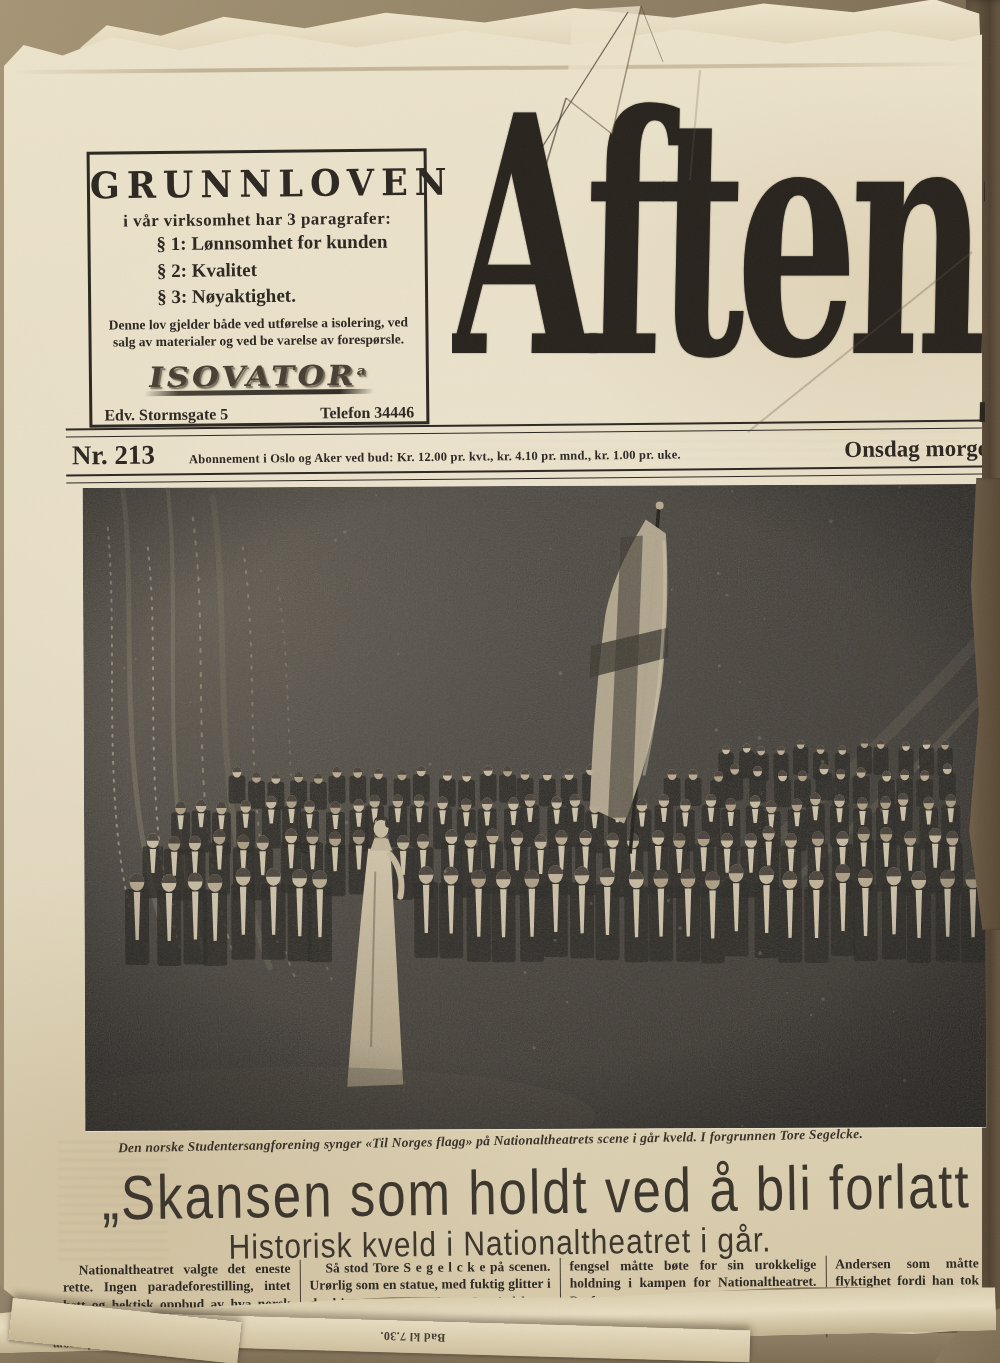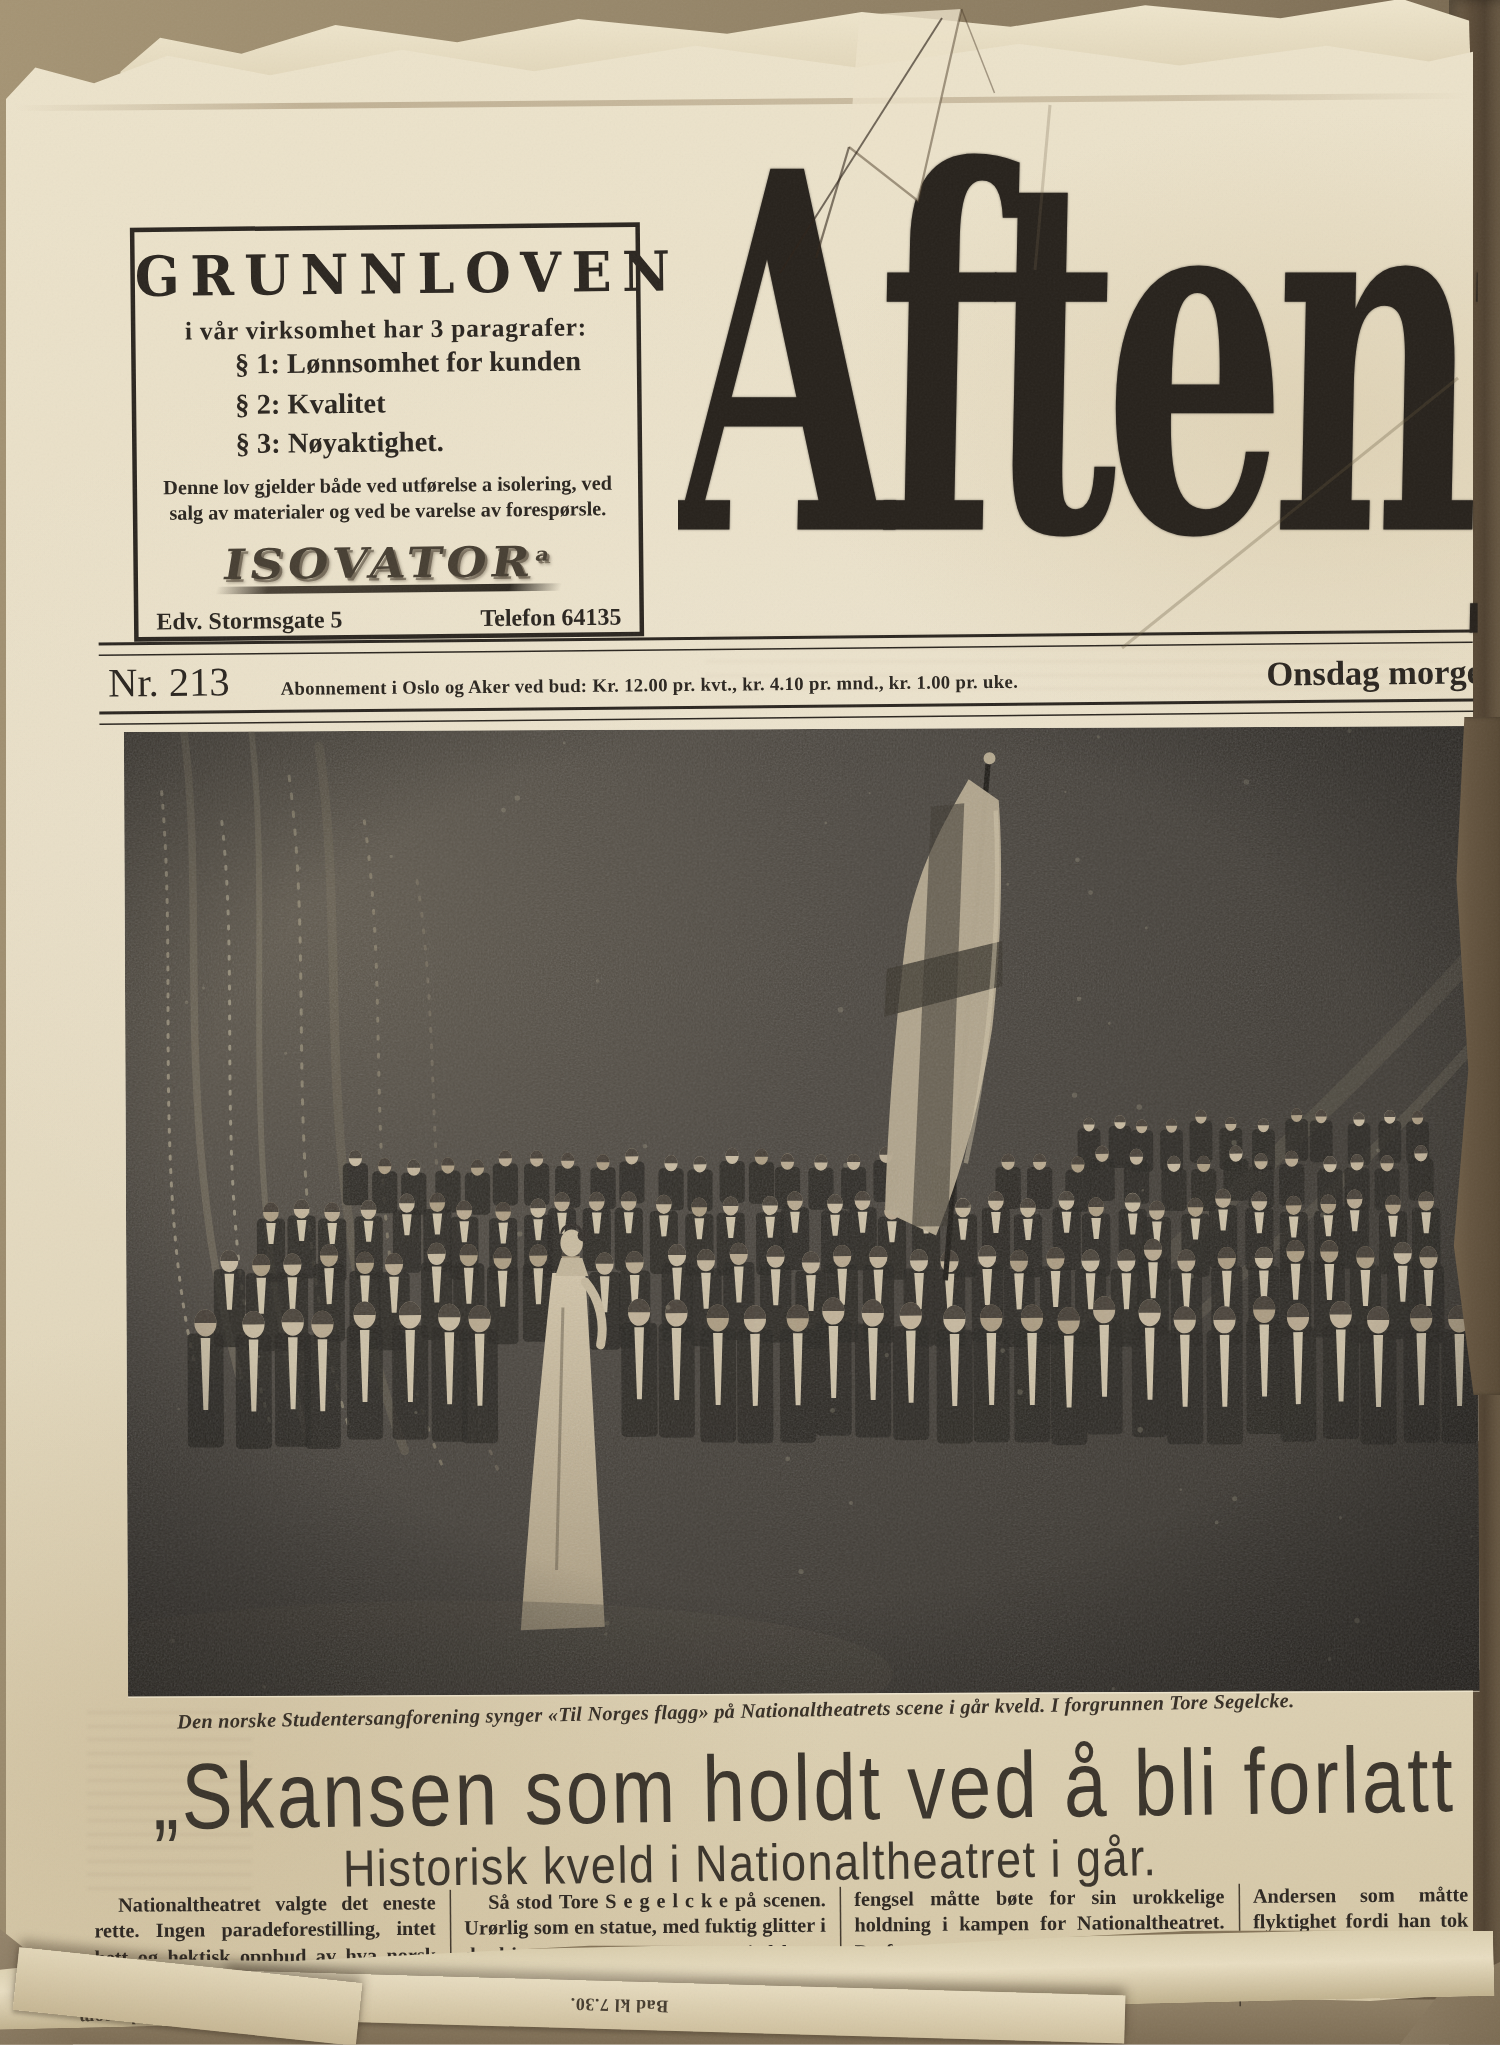--- a/index.html
+++ b/index.html
@@ -55,21 +55,21 @@
   
   .masthead{position:absolute;left:452px;top:72px;width:533px;height:356px;overflow:hidden;z-index:5;}
   .masthead span{display:inline-block;white-space:nowrap;font-family:"DejaVu Serif",serif;font-weight:bold;
     font-size:330px;line-height:1;letter-spacing:-16px;color:#27221c;
     transform:scale(.58,1) skewX(-2deg);transform-origin:left top;
     text-shadow:0 0 2px rgba(39,34,28,.6);}
   
   .dateline{position:absolute;left:66px;top:424px;width:916px;z-index:5;transform:rotate(-.55deg);color:var(--ink,#2b2620);}
   .dl-rule{height:6px;border-top:2.5px solid var(--ink,#2b2620);border-bottom:1.2px solid var(--ink,#2b2620);}
   .dl-row{display:flex;align-items:baseline;padding:3px 0 2px 6px;height:32px;overflow:hidden;}
-  .dl-issue{font-size:27px;font-weight:normal;flex:0 0 auto;}
+  .dl-issue{font-size:27px;font-weight:bold;flex:0 0 auto;}
   .dl-sub{font-size:12.5px;font-weight:bold;flex:1 1 auto;padding-left:34px;letter-spacing:.2px;}
   .dl-day{font-size:23px;font-weight:bold;flex:0 0 auto;white-space:nowrap;margin-right:-6px;}
   
   .photo{position:absolute;left:84px;top:486px;width:901px;height:643px;z-index:5;transform:rotate(-.25deg);
     box-shadow:0 1px 0 rgba(255,250,230,.5);}
   .torn-right{position:absolute;left:956px;top:478px;width:44px;height:452px;z-index:7;
     background:linear-gradient(90deg,#7d6b52,#64543f 55%,#584935);
     clip-path:polygon(46% 0,100% 0,100% 100%,60% 100%,30% 78%,52% 52%,34% 24%);
     box-shadow:inset 2px 0 3px rgba(0,0,0,.3);}
   
@@ -127,21 +127,21 @@
   <div class="ad-par">§ 1:  Lønnsomhet for kunden</div>
   <div class="ad-par">§ 2:  Kvalitet</div>
   <div class="ad-par">§ 3:  Nøyaktighet.</div>
   <div class="ad-body">Denne lov gjelder både ved utførelse a isolering, ved salg av materialer og ved be varelse av forespørsle.</div>
   <div class="ad-logo-wrap">
     <span class="ad-logo"><span>ISOVATOR</span><sup>a</sup></span>
     <div class="ad-logo-bar"></div>
   </div>
   <div class="ad-foot">
     <span>Edv. Stormsgate 5</span>
-    <span>Telefon 64135</span>
+    <span>Telefon 34446</span>
   </div>
 </div>
 
 <div class="masthead">
   <span>Aftenposten</span>
 </div>
 
 <div class="dateline">
   <div class="dl-rule"></div>
   <div class="dl-row">

